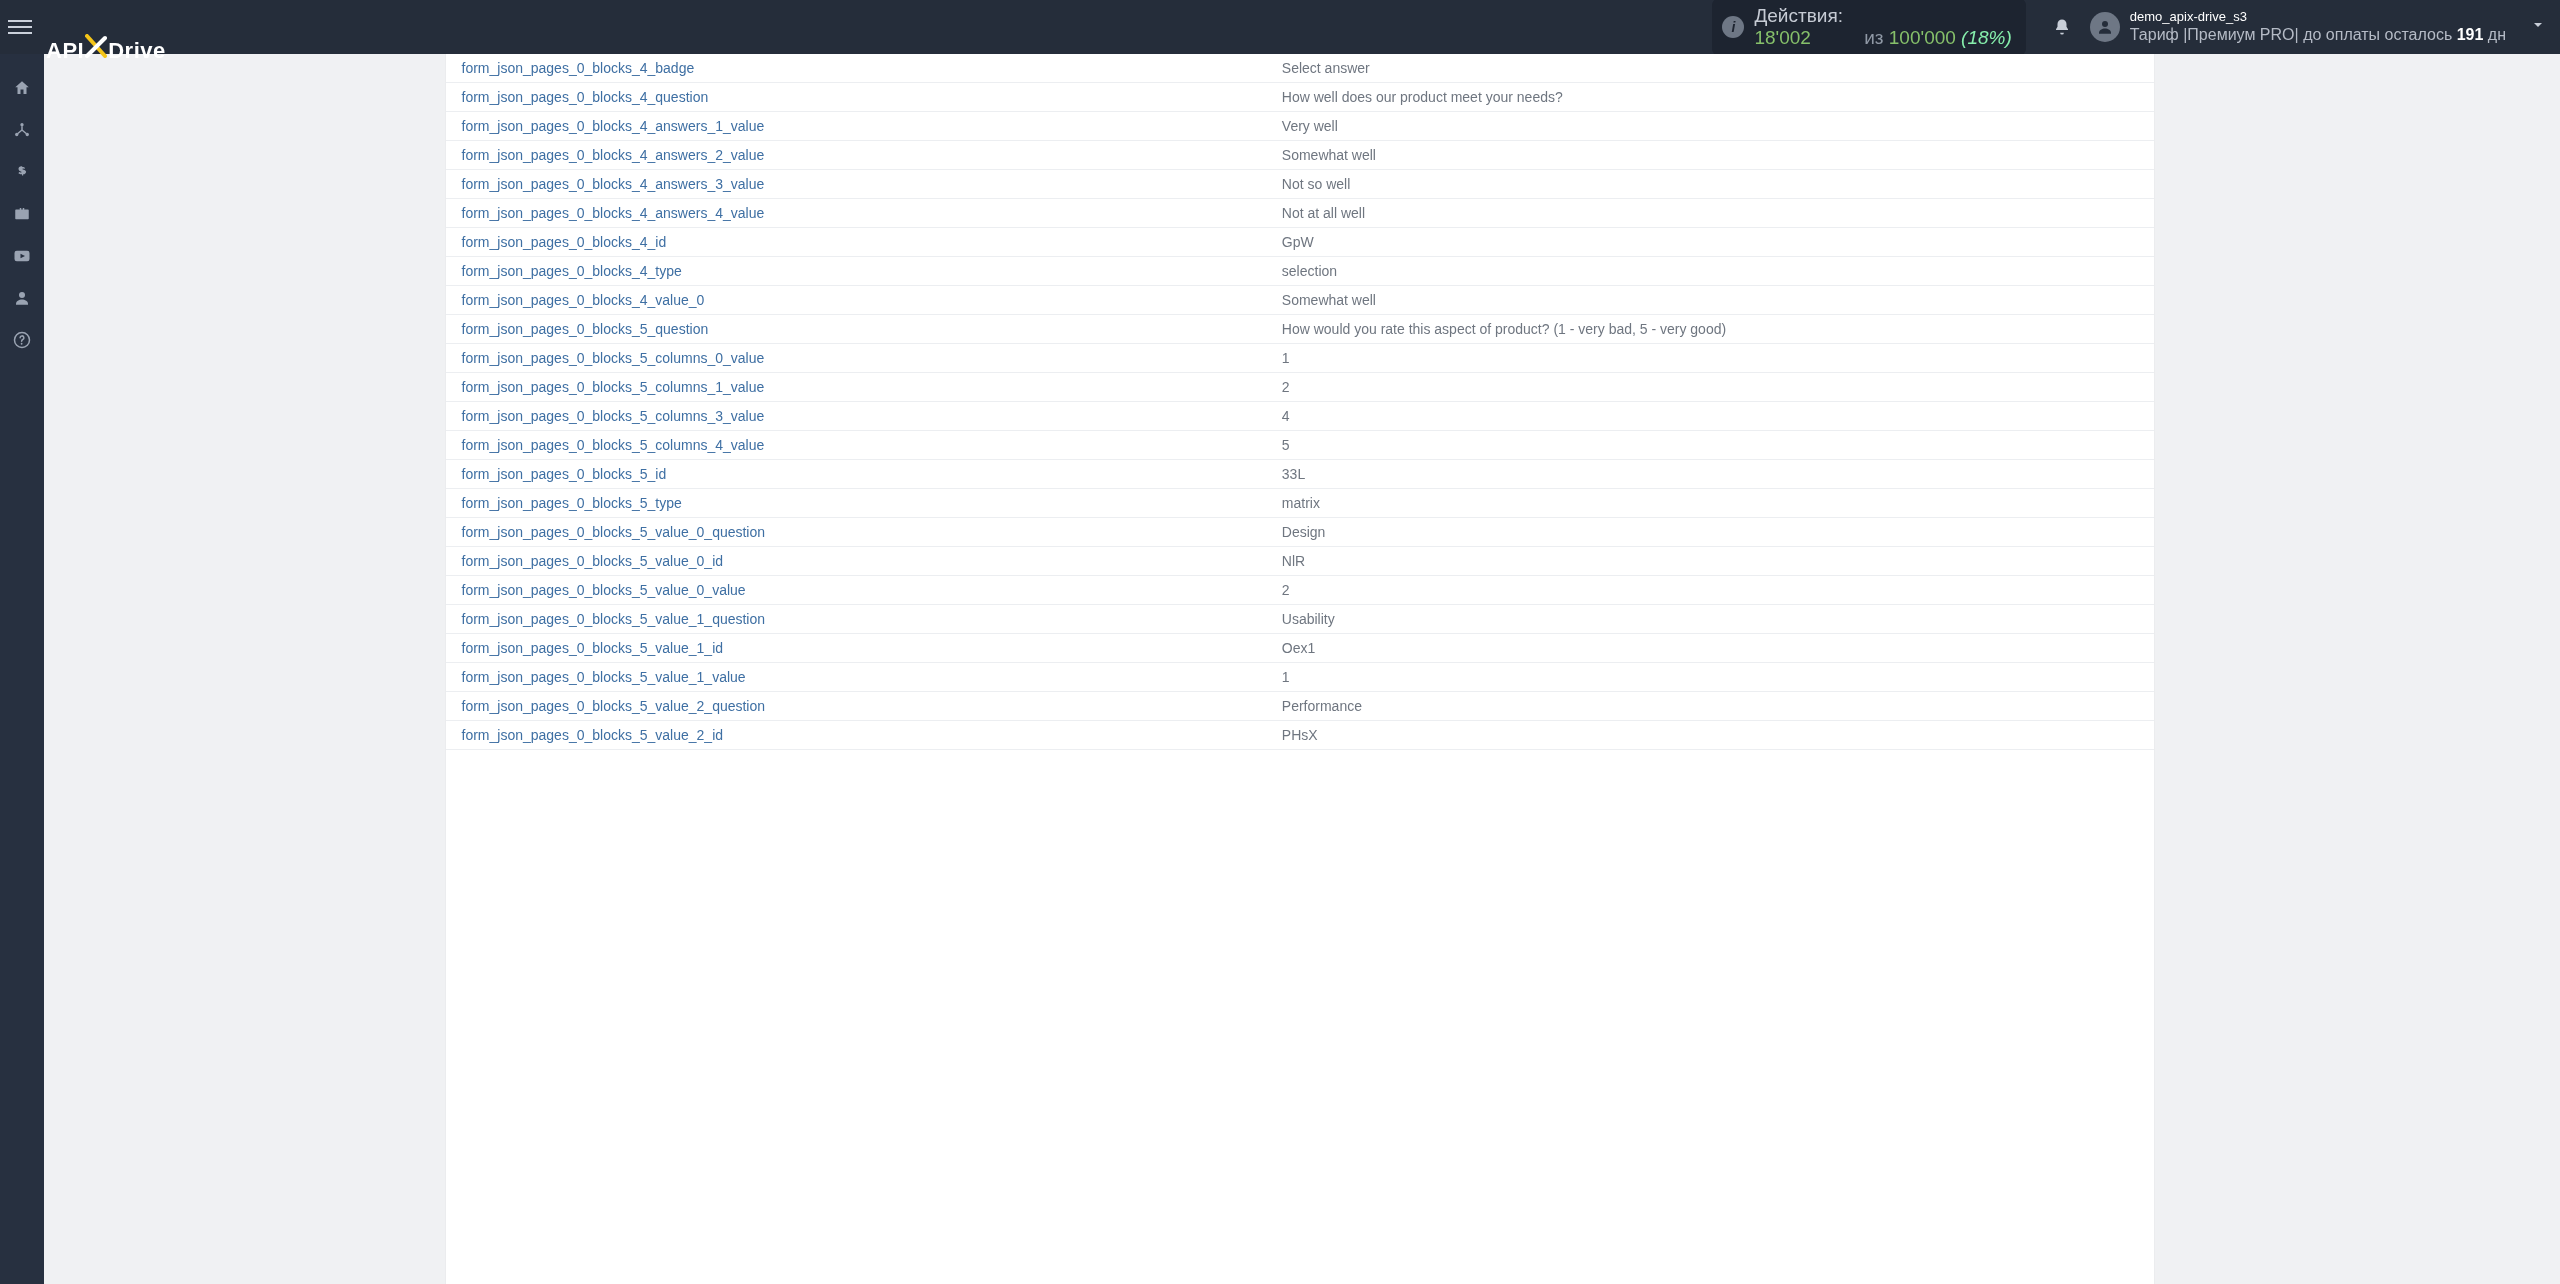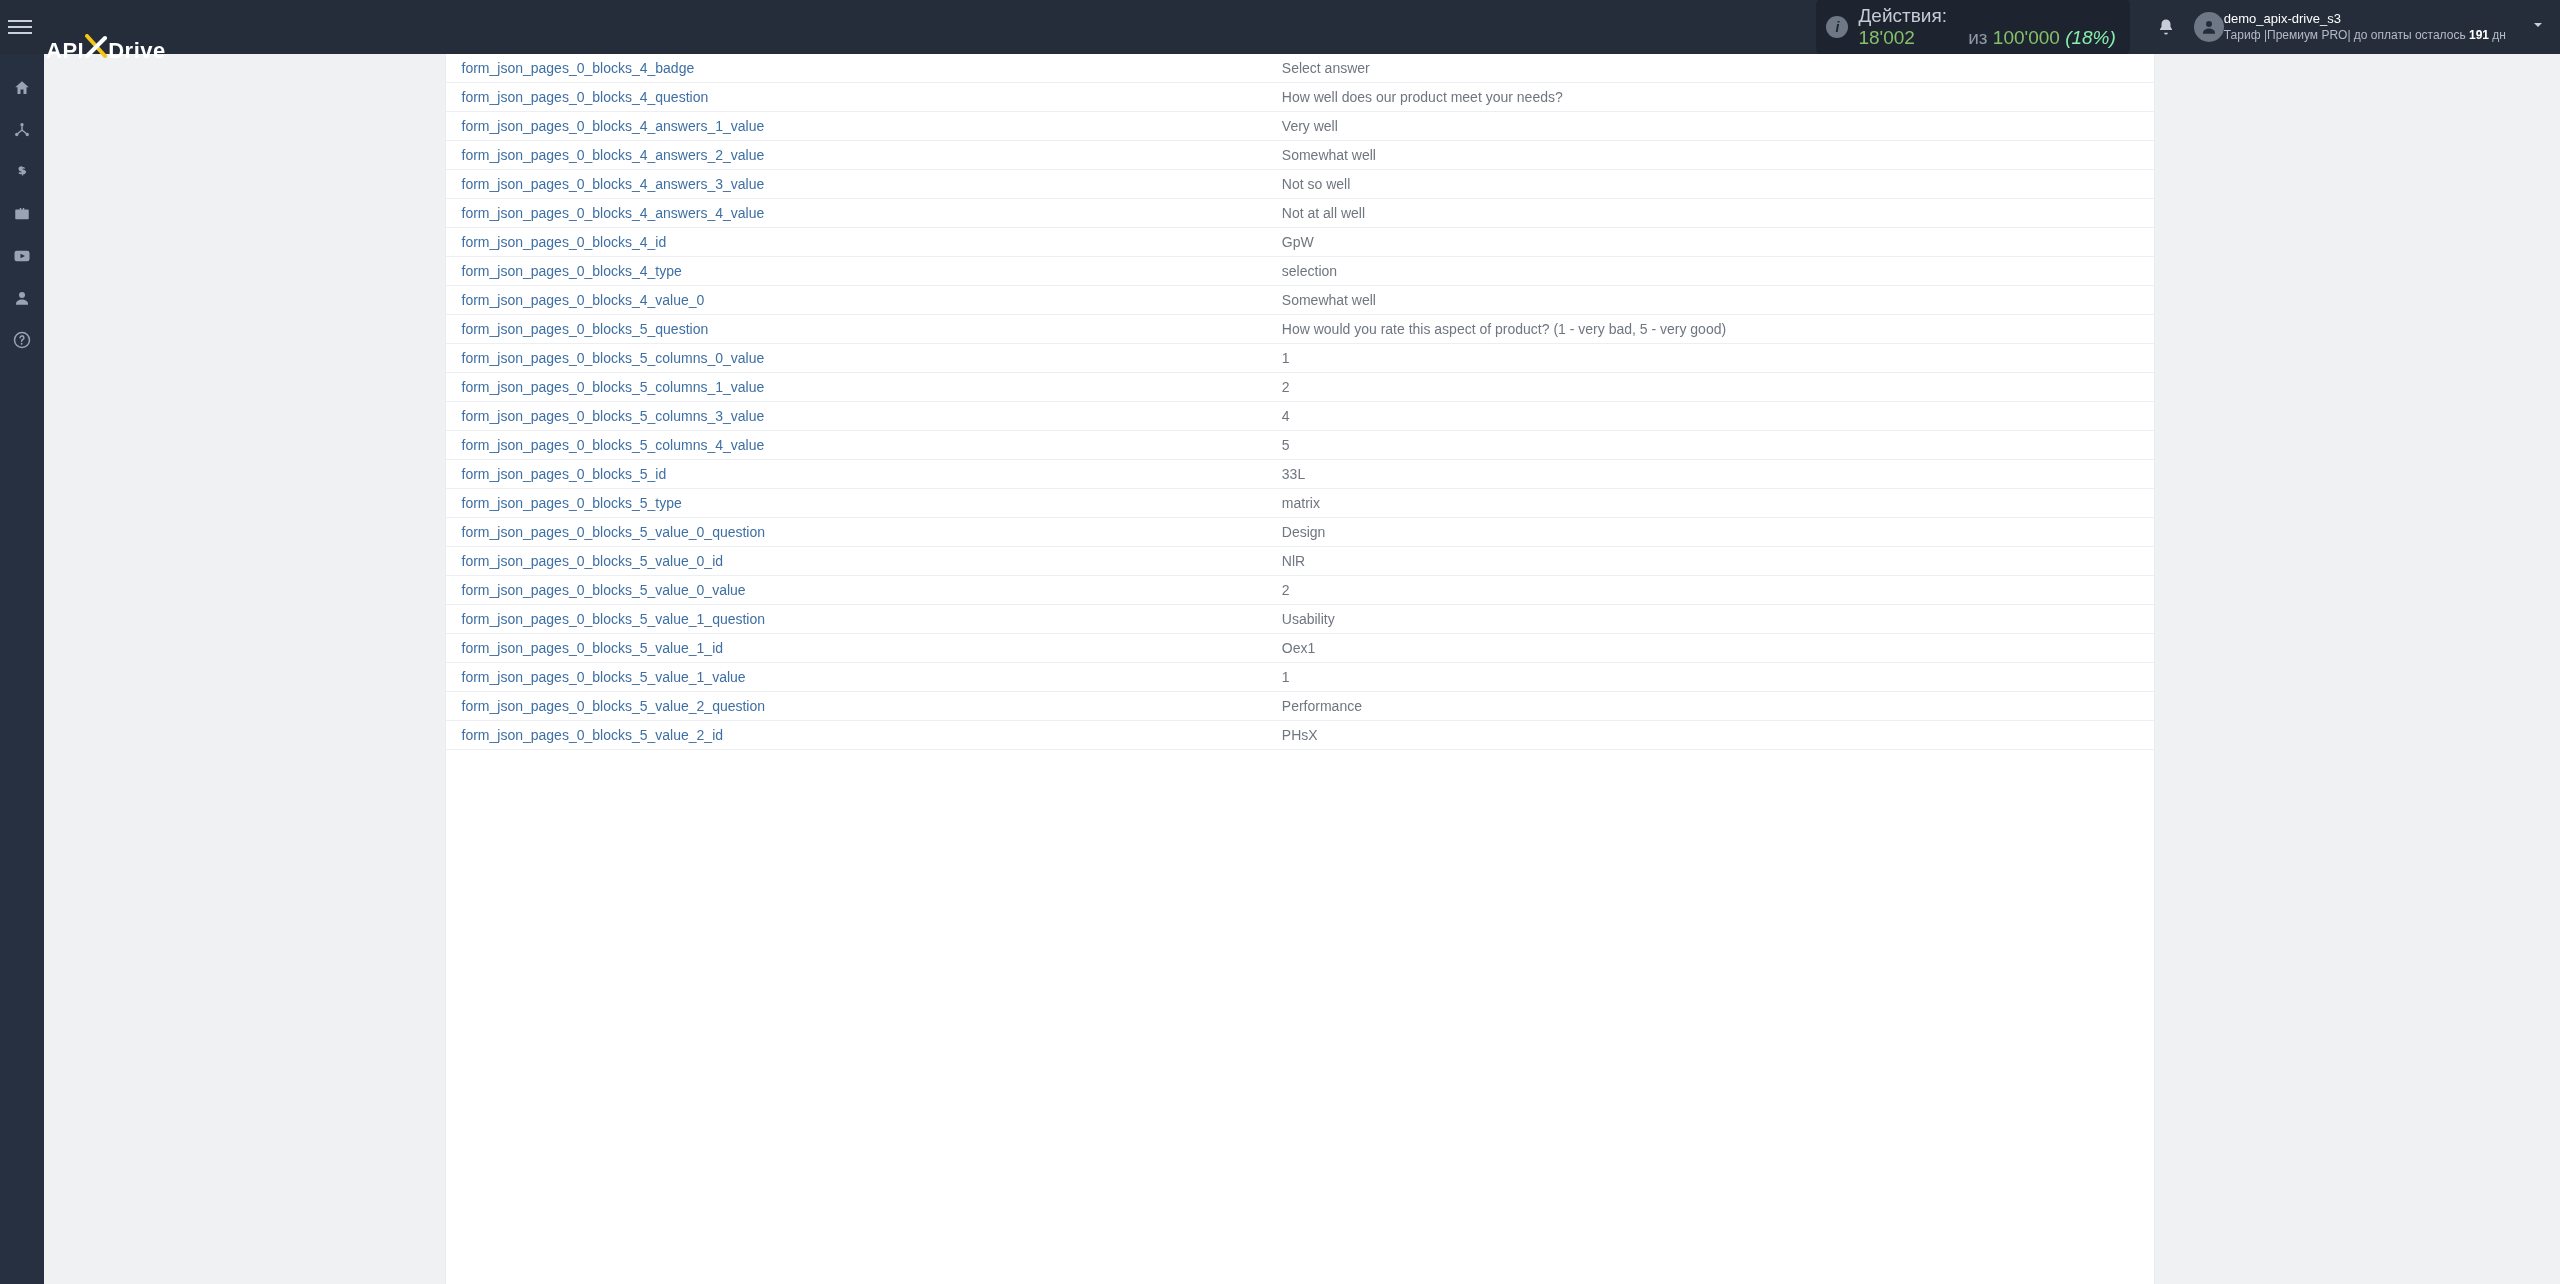--- a/index.html
+++ b/index.html
@@ -41,28 +41,28 @@
   .actions-text .line1 { color: #c6cbd4; }
   .actions-text .line2 { color: #8f98a5; }
   .actions-text .g1 { color: #86c06a; }
   .actions-text .of { color: #8f98a5; margin-left: 48px; }
   .actions-text .g2 { color: #86c06a; }
   .actions-text .pct { color: #86efac; font-style: italic; }
 
   .bell { width: 32px; display:flex; justify-content:center; margin-right: 12px; cursor:pointer; }
   .bell svg { fill: #c8ced8; }
 
-  .userblock { display:flex; align-items:center; }
+  .userblock { display:flex; align-items:center; gap: 10px; }
   .avatar {
     width: 30px; height: 30px; border-radius: 50%; background: #6e7785; display:flex; align-items:center; justify-content:center;
   }
   .avatar svg { fill: #252d3a; }
   .usertext { font-size: 13px; line-height: 1.25; }
   .usertext .uname { color: #fff; }
-  .usertext .utariff { color: #b5bbc6; font-size: 12px; }
+  .usertext .utariff { color: #b5bbc6; font-size: 16px; }
   .usertext .utariff .days { color: #fff; font-weight: 700; }
   .chev { margin-left: 24px; cursor:pointer; }
   .chev svg { fill: #c8ced8; }
 
   
   .bodywrap { flex: 1 1 auto; display: flex; overflow: hidden; }
   .leftnav {
     width: 44px; background: #273040; display:flex; flex-direction:column; align-items:center; padding-top: 14px; gap: 2px;
     flex: 0 0 auto;
   }

